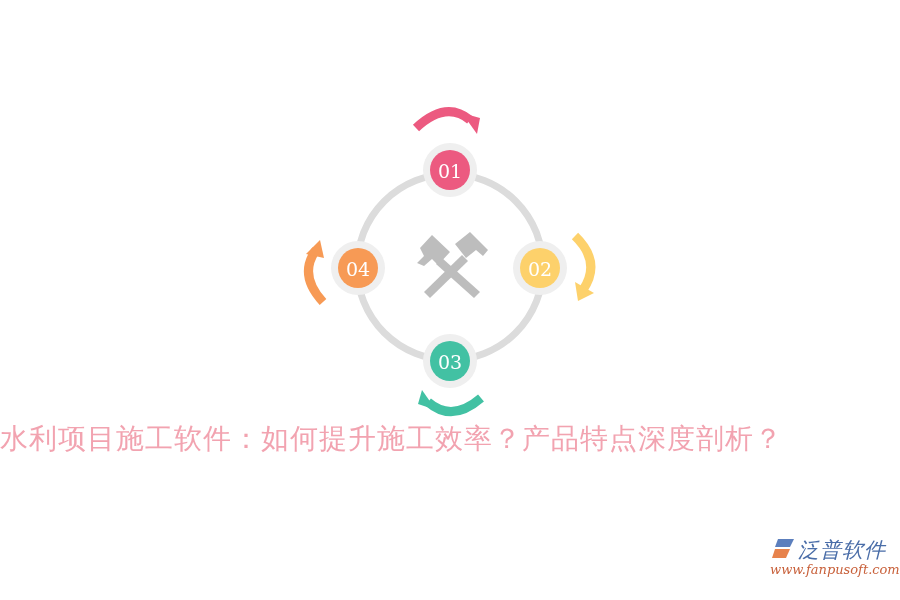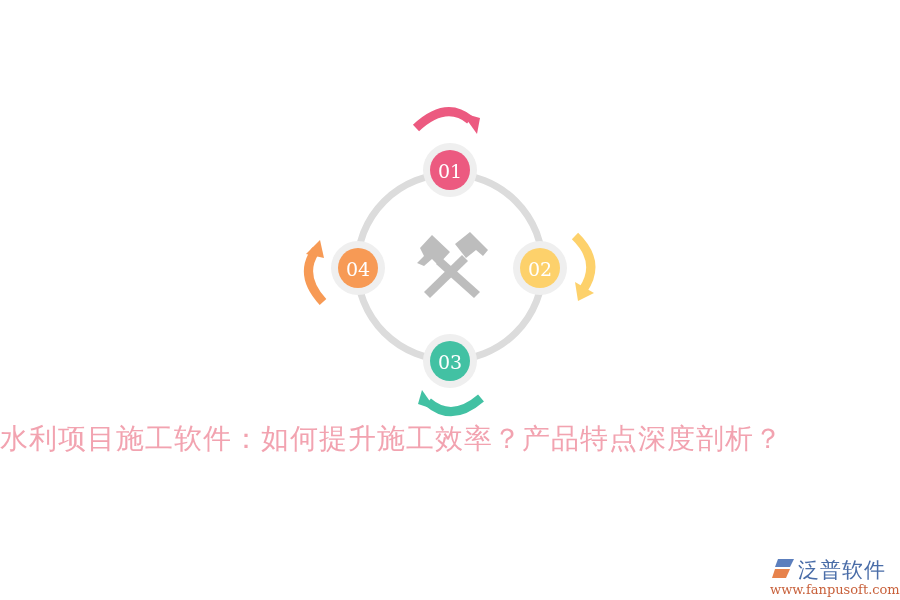--- a/index.html
+++ b/index.html
@@ -1,20 +1,20 @@
 <!DOCTYPE html>
 <html><head>
 <meta charset="utf-8">
 <style>
   html, body { margin: 0; padding: 0; }
   body { width: 900px; height: 600px; background: #ffffff; position: relative; overflow: hidden; font-family: "DejaVu Serif", serif; }
   #diagram { position: absolute; left: 0; top: 0; }
   .node-label { font-family: "DejaVu Serif", "Liberation Serif", serif; font-size: 19px; fill: #ffffff; text-anchor: middle; dominant-baseline: central; }
   .title { position: absolute; left: 0; top: 420px; width: 764px; text-align: center; font-family: "DejaVu Sans", "Liberation Sans", sans-serif; font-size: 28px; letter-spacing: 1px; color: #F2A3B0; white-space: nowrap; }
-  .brand { position: absolute; left: 770px; top: 556px; width: 125px; height: 40px; }
+  .brand { position: absolute; left: 770px; top: 536px; width: 125px; height: 40px; font-style: italic; }
   .brand-name { position: absolute; left: 28px; top: 0; font-family: "DejaVu Sans", sans-serif; font-size: 21px; color: #4a6da8; letter-spacing: 1px; white-space: nowrap; }
   .brand-url { position: absolute; left: 0; top: 26px; font-family: "DejaVu Serif", serif; font-size: 13px; color: #c8603a; white-space: nowrap; }
   .brand-logo { position: absolute; left: 2px; top: 2px; }
 </style>
 </head>
 <body>
 
 <svg id="diagram" width="900" height="600" viewBox="0 0 900 600">
 
   <circle cx="450" cy="267" r="93" fill="none" stroke="#DCDCDC" stroke-width="7"></circle>

